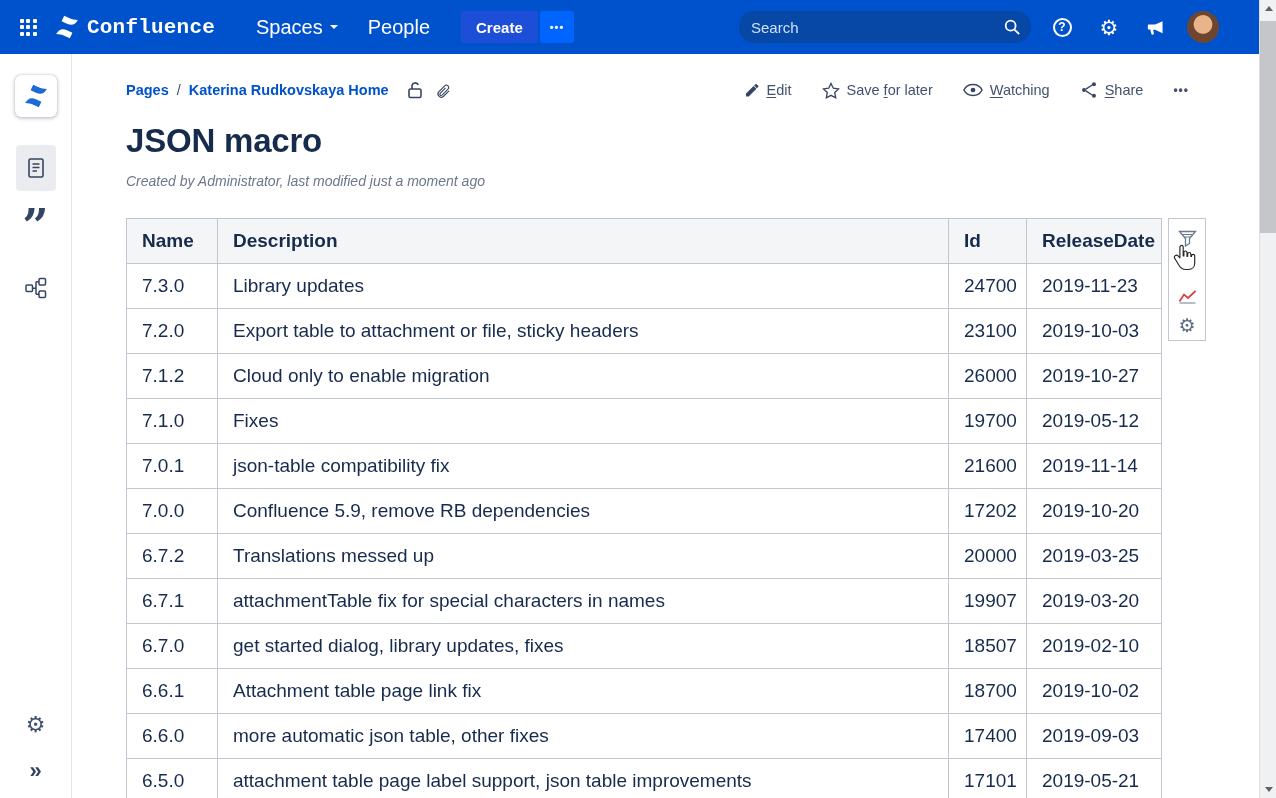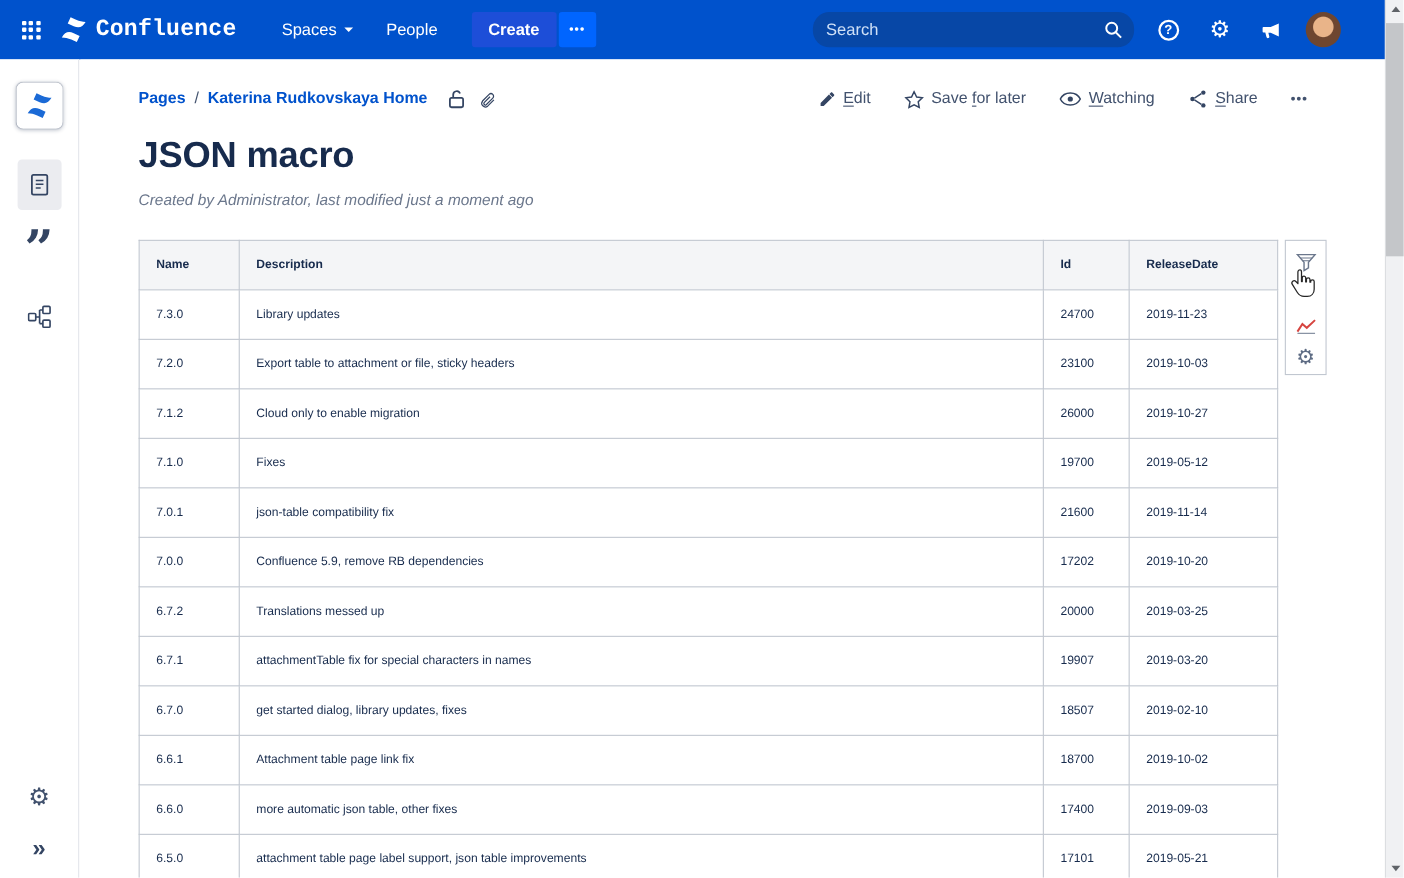--- a/index.html
+++ b/index.html
@@ -7,21 +7,21 @@
   body{position:relative;overflow:hidden;background:#fff;font-family:"Liberation Sans",sans-serif;}
   button{font-family:inherit;background:none;border:none;cursor:pointer;padding:0;}
 
   
   .topnav{position:absolute;left:0;top:0;width:1259px;height:54px;background:#0052CC;display:flex;align-items:center;padding:0 40px 0 12px;}
   .appgrid{width:32px;height:32px;display:flex;align-items:center;justify-content:center;border-radius:3px;}
   .grid-icon{width:17px;height:17px;display:grid;grid-template-columns:repeat(3,1fr);gap:2.5px;}
   .grid-icon i{background:#fff;border-radius:1px;}
   .brand{display:flex;align-items:center;gap:7px;margin:0 28px 0 10px;font-family:Liberation Mono, monospace;}
   .brand-name{color:#fff;font-size:21px;font-weight:700;letter-spacing:.2px;}
-  .nav-link{color:#fff;font-size:15px;height:32px;padding:0 13px;display:flex;align-items:center;gap:7px;border-radius:3px;}
+  .nav-link{color:#fff;font-size:20px;height:32px;padding:0 13px;display:flex;align-items:center;gap:7px;border-radius:3px;}
   .nav-link span{color:#fff;}
   .chev{width:0;height:0;border-left:4px solid transparent;border-right:4px solid transparent;border-top:4.5px solid #fff;display:inline-block;}
   .create-btn{margin-left:18px;background:#1d4ed8;color:#fff;font-size:15px;font-weight:700;height:32px;padding:0 15px;border-radius:3px;}
   .create-more{margin-left:2px;background:#0065FF;color:#fff;font-size:11px;font-weight:700;letter-spacing:1px;height:32px;padding:0 10px;border-radius:3px;}
   .searchbox{margin-left:auto;width:292px;height:32px;background:#0747A6;border-radius:15px;display:flex;align-items:center;padding:0 10px 0 12px;}
   .searchbox input{flex:1;background:transparent;border:none;outline:none;color:#fff;font-size:15px;font-family:inherit;}
   .searchbox input::placeholder{color:#cfe0f7;opacity:1;}
   .nav-iconbtn{width:32px;height:32px;margin-left:15px;display:flex;align-items:center;justify-content:center;border-radius:50%;}
   .help-ring{width:19px;height:19px;border:2px solid #fff;border-radius:50%;color:#fff;font-size:12px;font-weight:700;display:flex;align-items:center;justify-content:center;}
   .nav-gear{color:#fff;font-size:21px;line-height:1;}
@@ -48,21 +48,21 @@
   .crumb-icons{display:flex;align-items:center;gap:12px;margin-left:10px;}
   .actions{display:flex;align-items:center;gap:30px;}
   .action-btn{display:flex;align-items:center;gap:7px;color:#42526E;font-size:14.5px;}
   .action-btn u{text-underline-offset:2px;}
   .action-more{letter-spacing:1px;font-weight:700;font-size:12px;}
   .page-title{margin-top:20px;font-size:33px;font-weight:600;color:#172B4D;letter-spacing:-.2px;}
   .byline{margin-top:13px;font-size:14px;color:#6B778C;font-style:italic;}
 
   
   table.json-table{margin-top:29px;border-collapse:collapse;width:1035px;table-layout:fixed;}
-  .json-table th,.json-table td{border:1px solid #C1C7D0;height:45px;padding:0 15px;text-align:left;font-size:11px;color:#172B4D;overflow:hidden;white-space:nowrap;}
+  .json-table th,.json-table td{border:1px solid #C1C7D0;height:45px;padding:0 15px;text-align:left;font-size:19px;color:#172B4D;overflow:hidden;white-space:nowrap;}
   .json-table th{background:#F4F5F7;font-weight:700;}
   col.c-name{width:91px;} col.c-desc{width:731px;} col.c-id{width:78px;} col.c-date{width:135px;}
 
   
   .macro-toolbar{position:absolute;left:1095px;top:164px;width:38px;height:123px;background:#fff;border:1px solid #C1C7D0;display:flex;flex-direction:column;align-items:center;padding-top:8px;gap:7px;}
   .tool-btn{width:24px;height:22px;display:flex;align-items:center;justify-content:center;}
   .tool-gear{color:#5E6C84;font-size:19px;line-height:1;}
 
   
   .scrollbar{position:absolute;right:0;top:0;width:17px;height:798px;background:#F0F1F3;border-left:1px solid #DCDEE1;}

